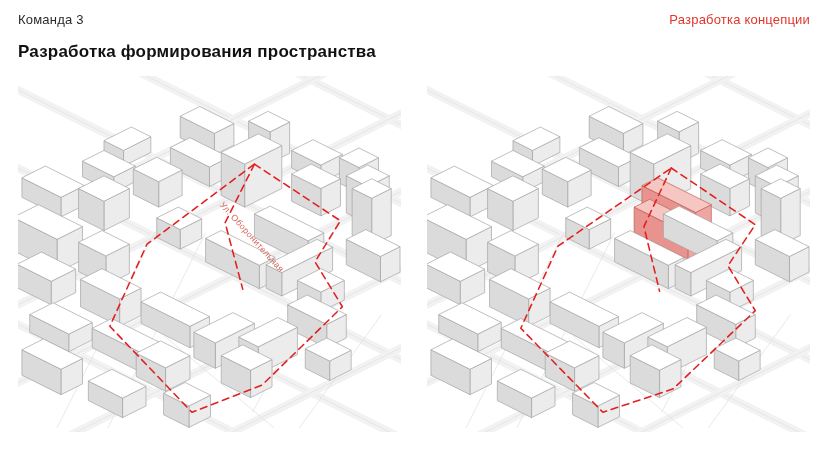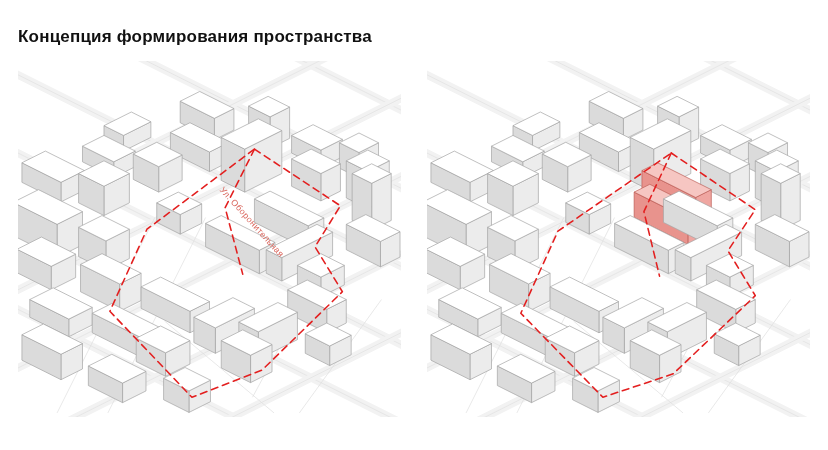--- a/index.html
+++ b/index.html
@@ -13,22 +13,26 @@
   .map{width:383px;height:356px;background:#fff}
   .map svg{width:100%;height:100%;display:block}
   .boundary,.spur{fill:none;stroke:#e31f1f;stroke-width:1.6;stroke-dasharray:7 5;stroke-linejoin:round;stroke-linecap:round}
   .street-label{font-family:"Liberation Sans",sans-serif;font-size:9px;fill:#d9655c;letter-spacing:.4px}
 </style>
 </head>
 <body>
 
 <div class="page">
 
-
-  <h1 class="title">Концепция формирования пространства</h1>
+  <div class="hdr">
+    <span class="team">Команда 3</span>
+    <span class="stage">Разработка концепции</span>
+  </div>
+
+  <h1 class="title">Разработка формирования пространства</h1>
 
   <div class="maps">
 
     <figure class="map">
       <svg id="map-left" viewBox="0 0 392 356">
         <g class="streets">
             <line x1="-20" y1="-160" x2="412" y2="56" stroke="#f2f2f2" stroke-width="8" opacity="1"></line>
             <line x1="-20" y1="-160" x2="412" y2="56" stroke="#e5e5e5" stroke-width="1" opacity="1"></line>
             <line x1="-20" y1="-80" x2="412" y2="136" stroke="#f2f2f2" stroke-width="8" opacity="1"></line>
             <line x1="-20" y1="-80" x2="412" y2="136" stroke="#e5e5e5" stroke-width="1" opacity="1"></line>

